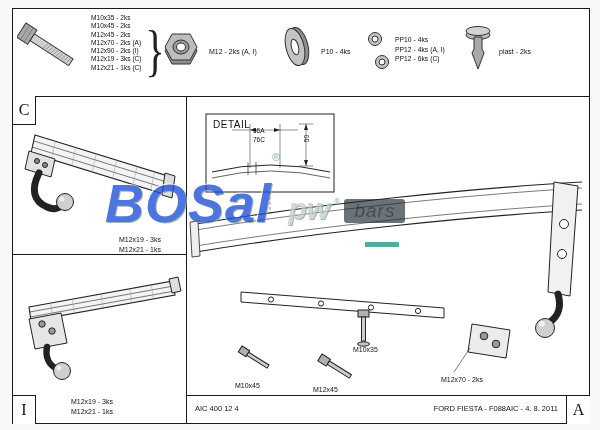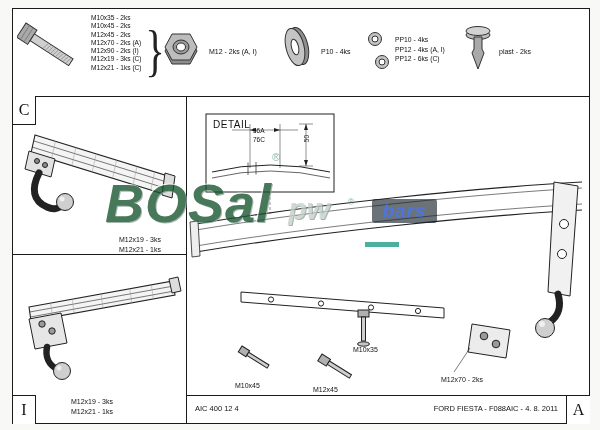--- a/index.html
+++ b/index.html
@@ -16,26 +16,26 @@
   .box-a{left:553px;top:386px;width:23px;border-left:1.2px solid #1a1a1a;border-top:1.2px solid #1a1a1a;}
   .vdivider{position:absolute;left:173px;top:87px;height:327px;width:0;border-left:1.2px solid #1a1a1a;}
   .hdivider{position:absolute;left:0;top:245px;width:173px;height:0;border-top:1.2px solid #1a1a1a;}
   .titlerow{position:absolute;left:173px;top:386px;width:380px;height:28px;border-top:1.2px solid #1a1a1a;text-decoration:underline;}
   .code{position:absolute;left:9px;top:8px;font-size:7.5px;white-space:nowrap;}
   .title{position:absolute;right:8px;top:8px;font-size:7.5px;white-space:nowrap;text-align:right;}
   .detailtitle{position:absolute;left:200px;top:110px;font-size:10px;letter-spacing:.5px;}
   .dim{position:absolute;font-size:6.5px;white-space:nowrap;}
   .dim-v{writing-mode:vertical-rl;transform:rotate(180deg);}
   .watermark{position:absolute;left:92px;top:170px;display:flex;align-items:flex-end;gap:8px;opacity:.78;pointer-events:none;z-index:5;}
-  .wm-brand{font-size:54px;line-height:48px;font-weight:700;font-style:italic;color:#14532d;text-shadow:1px 1px 0 #8fa39b,-1px -1px 0 #ffffff;letter-spacing:1px;}
+  .wm-brand{font-size:54px;line-height:48px;font-weight:700;font-style:italic;color:#1d4ed8;text-shadow:1px 1px 0 #8fa39b,-1px -1px 0 #ffffff;letter-spacing:1px;}
   .wm-reg{font-size:11px;color:#6fa395;vertical-align:top;position:relative;top:-28px;}
-  .wm-sub{display:flex;align-items:flex-end;gap:18px;padding-bottom:4px;}
+  .wm-sub{display:flex;align-items:flex-end;gap:4px;padding-bottom:4px;}
   .wm-pw{font-size:30px;line-height:28px;font-weight:700;font-style:italic;color:#c3cfc9;text-shadow:1px 1px 0 #8fa39b;}
   .wm-pwreg{font-size:9px;color:#6fa395;position:relative;top:-16px;}
-  .wm-bars{display:inline-block;background:rgba(20,32,40,.8);color:#1d4ed8;font-size:19px;line-height:24px;font-style:italic;font-weight:700;padding:0 10px;border-radius:3px;letter-spacing:1px;}
+  .wm-bars{display:inline-block;background:rgba(20,32,40,.8);color:#0f172a;font-size:19px;line-height:24px;font-style:italic;font-weight:400;padding:0 10px;border-radius:3px;letter-spacing:1px;}
   .wm-underline{position:absolute;left:352px;top:233px;width:34px;height:5px;background:#2fa08e;opacity:.85;z-index:6;}
   svg{position:absolute;}
 </style>
 </head>
 <body>
 
 <div class="frame">
 
   <div class="strip">
 

